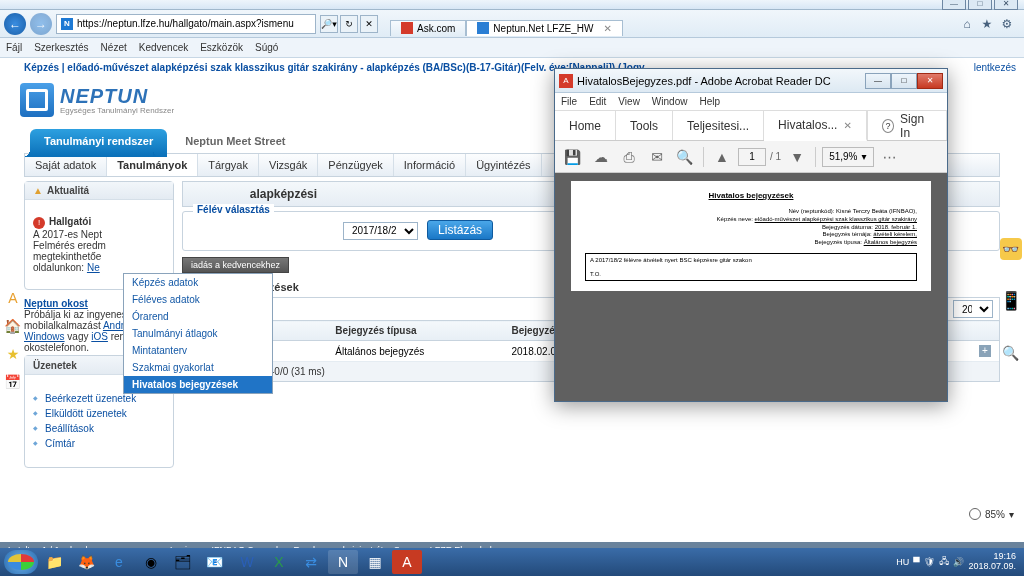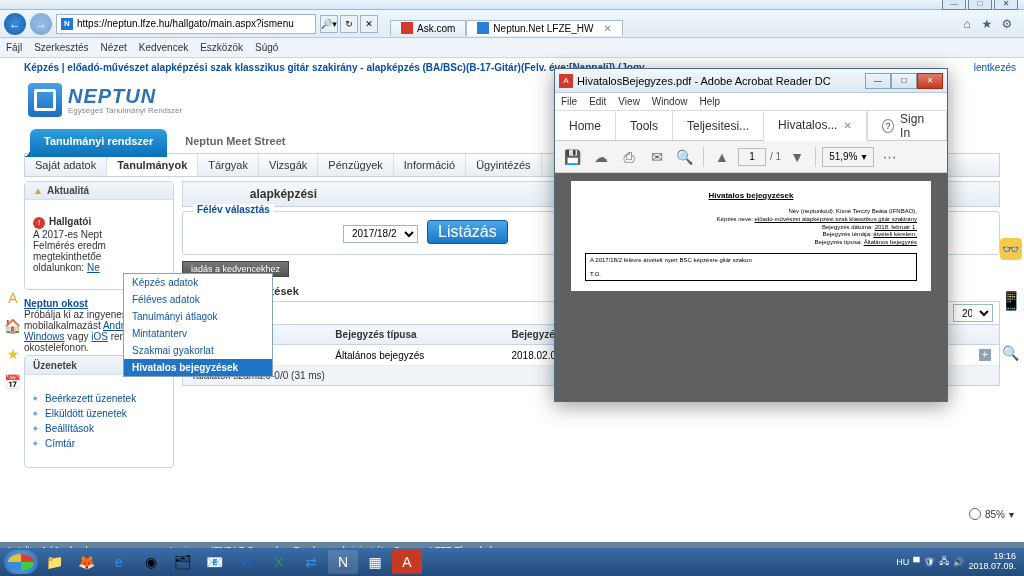--- a/index.html
+++ b/index.html
@@ -23,21 +23,21 @@
 .ie-tab .x { margin-left: 6px; color: #888; }
 .tool-icons { margin-left: auto; display: flex; gap: 6px; padding-right: 6px; }
 .tool-ic { width: 14px; height: 14px; color: #47617d; font-size: 12px; text-align: center; }
 .menubar { height: 20px; background: #eef4fa; display: flex; align-items: center; padding: 0 6px; gap: 12px; font-size: 10px; color: #333; border-bottom: 1px solid #c7d7e5; }
 
 
 .page { background: #fff; height: 498px; overflow: hidden; position: relative; }
 .breadcrumb { font-size: 10px; color: #0a4fa2; padding: 4px 24px; white-space: nowrap; overflow: hidden; text-overflow: ellipsis; }
 .right-login { position: absolute; right: 8px; top: 4px; font-size: 10px; color: #0a4fa2; }
 
-.logo-row { padding: 6px 20px 8px; display: flex; align-items: center; margin-left: 8px; }
+.logo-row { padding: 6px 20px 8px; display: flex; align-items: center; }
 .logo { display: flex; align-items: center; gap: 6px; }
 .logo-badge { width: 34px; height: 34px; background: linear-gradient(#4aa0e8,#1d6fc0); border-radius: 4px; position: relative; }
 .logo-badge::after { content: ""; position: absolute; inset: 6px; border: 3px solid #fff; border-radius: 2px; }
 .logo-text { font-size: 20px; font-weight: bold; font-style: italic; color: #2d72b8; letter-spacing: 1px; }
 .logo-sub { font-size: 8px; color: #888; margin-top: -2px; }
 
 .tab-strip { padding: 0 30px; display: flex; gap: 4px; }
 .top-tab { padding: 6px 14px 10px; font-size: 11px; font-weight: bold; color: #666; border-radius: 6px 6px 0 0; position: relative; top: 4px; }
 .top-tab.active { background: linear-gradient(#2da0e0,#0a6fb8); color: #fff; }
 .top-tab.active::before, .top-tab.active::after { content: ""; position: absolute; bottom: 0; width: 8px; height: 8px; background: radial-gradient(circle at 100% 0, transparent 8px, #0a6fb8 8px); }
@@ -62,21 +62,21 @@
 .panel-bd { padding: 16px 8px; font-size: 10px; color: #333; }
 .panel-bd .warn-ic { width: 12px; height: 12px; background: #d43a2a; border-radius: 50%; color: #fff; display: inline-block; text-align: center; line-height: 12px; font-size: 8px; margin-right: 4px; }
 .panel-bd a { color: #0a4fa2; }
 .side-link { color: #0a4fa2; padding: 2px 0 2px 12px; position: relative; }
 .side-link::before { content: "◆"; position: absolute; left: 0; font-size: 6px; color: #6ea6d8; top: 3px; }
 
 .content-hd { background: linear-gradient(#f4f8fb,#e6edf4); border: 1px solid #c7d3de; padding: 5px 10px; font-size: 12px; font-weight: bold; color: #333; margin-bottom: 4px; }
 .fieldset { border: 1px solid #c7d3de; border-radius: 3px; padding: 8px 10px 10px; margin-bottom: 6px; position: relative; }
 .fieldset .legend { position: absolute; top: -8px; left: 10px; background: #fff; padding: 0 4px; font-size: 10px; color: #0a4fa2; font-weight: bold; }
 .sel { height: 18px; border: 1px solid #9db4c9; font-size: 10px; padding: 0 4px; background: #fff; }
-.btn-list { background: linear-gradient(#4aa7e9,#1a77c6); border: 1px solid #0f5a9e; color: #fff; font-size: 16px; padding: 2px 10px; border-radius: 3px; margin-left: 6px; cursor: pointer; }
+.btn-list { background: linear-gradient(#4aa7e9,#1a77c6); border: 1px solid #0f5a9e; color: #fff; font-size: 12px; padding: 2px 10px; border-radius: 3px; margin-left: 6px; cursor: pointer; }
 .btn-fav { background: linear-gradient(#777,#555); color: #fff; font-size: 9px; padding: 2px 8px; border: 1px solid #444; cursor: pointer; }
 
 .section-title { font-size: 11px; font-weight: bold; color: #333; margin: 8px 0 4px; }
 .table-wrap { border: 1px solid #c7d3de; }
 .table-ctrls { display: flex; justify-content: flex-end; padding: 2px 6px; gap: 4px; font-size: 9px; align-items: center; }
 .icons-row span { width: 14px; height: 14px; display: inline-block; text-align: center; font-size: 11px; color: #4a6a8a; }
 table { width: 100%; border-collapse: collapse; font-size: 10px; }
 th { background: linear-gradient(#f4f8fb,#e7eef5); text-align: left; padding: 4px 8px; border-top: 1px solid #c7d3de; border-bottom: 1px solid #c7d3de; color: #333; font-weight: bold; }
 td { padding: 4px 8px; border-bottom: 1px solid #e5ecf2; }
 td a { color: #0a4fa2; text-decoration: underline; }
@@ -305,20 +305,21 @@
             <div class="table-ft">Találatok száma:0-0/0 (31 ms)</div>
           </div>
         </div>
       </div>
     </div>
   </div>
 
   <div class="dropdown">
     <div>Képzés adatok</div>
     <div>Féléves adatok</div>
+    <div>Órarend</div>
     <div>Tanulmányi átlagok</div>
     <div>Mintatanterv</div>
     <div>Szakmai gyakorlat</div>
     <div class="hl">Hivatalos bejegyzések</div>
   </div>
 
   <div class="left-icons">
     <div class="li-ic" style="color:#e8a030">A</div>
     <div class="li-ic">🏠</div>
     <div class="li-ic" style="color:#e8c030">★</div>

